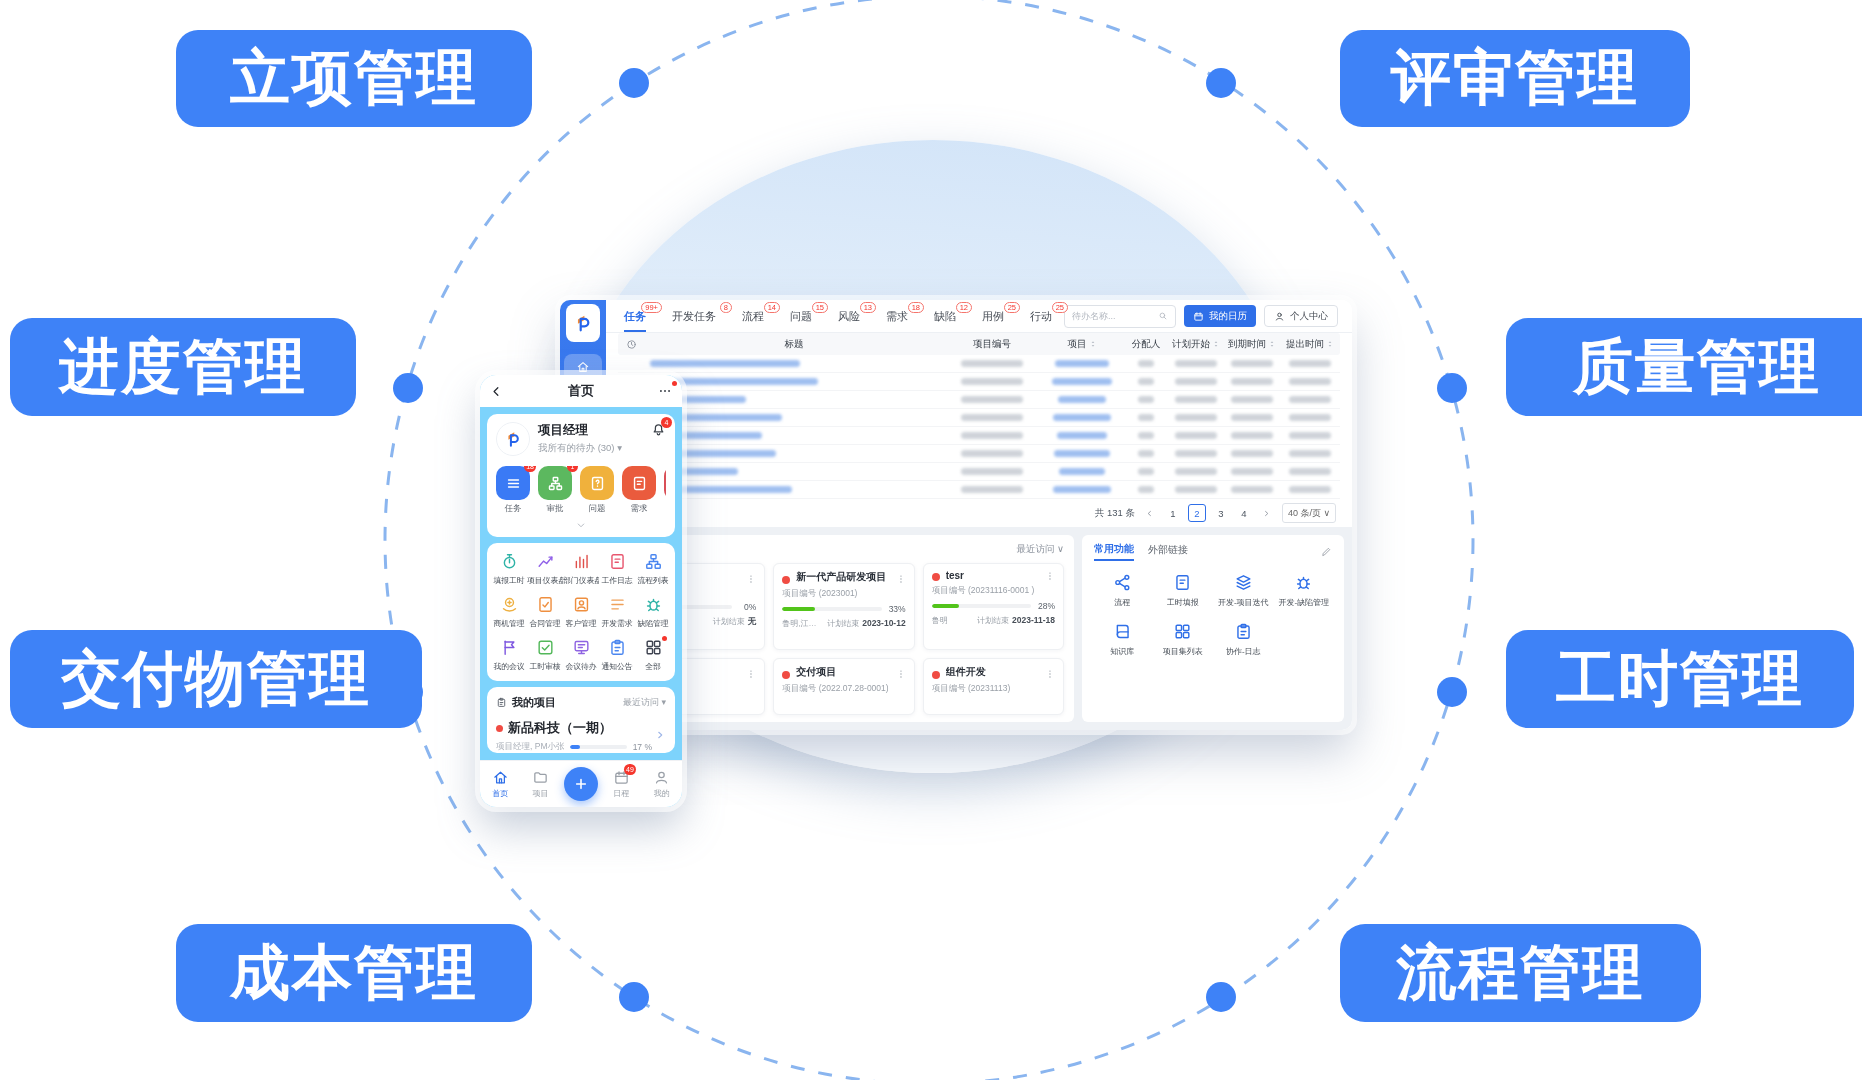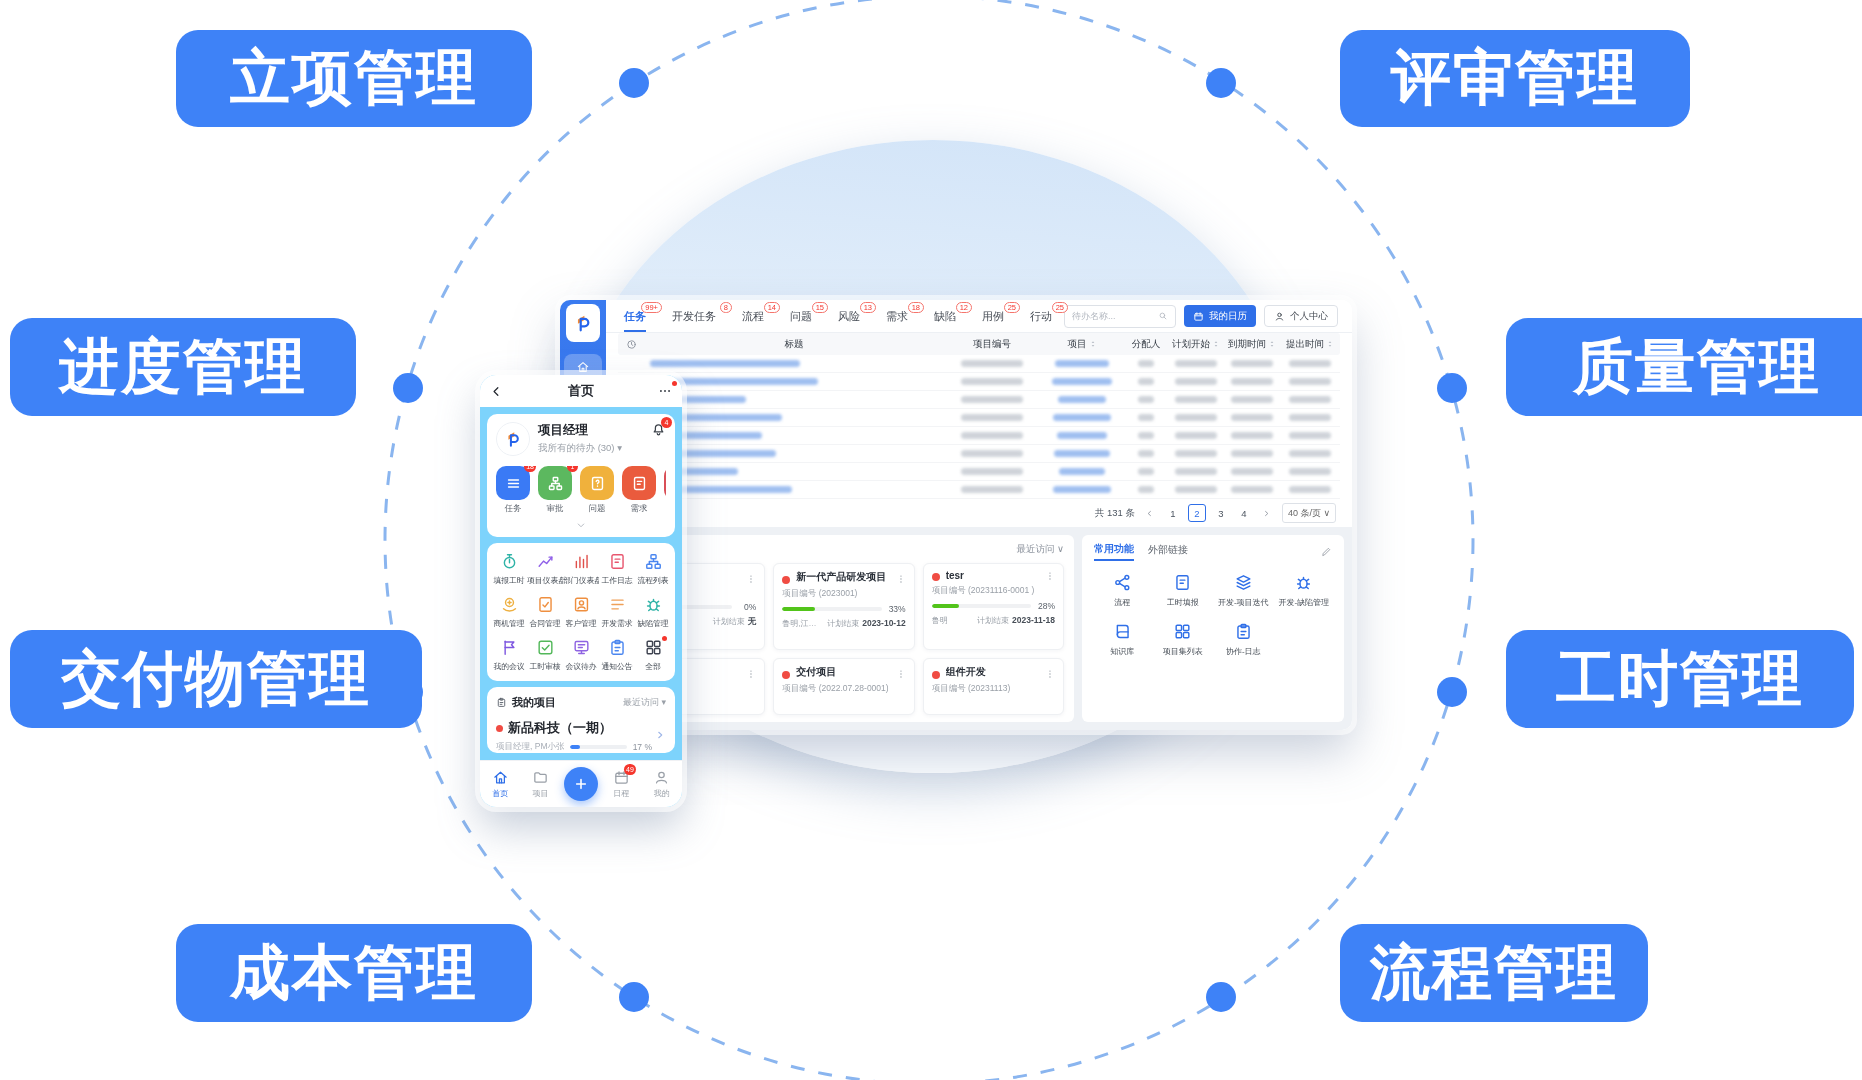--- a/index.html
+++ b/index.html
@@ -153,21 +153,21 @@
   <div class="dot" style="left:1206px;top:982px;"></div>
 
   <div id="labels-layer">
       <div class="feature-label" style="left: 176px; top: 30px; width: 356px; height: 97px;">立项管理</div>
       <div class="feature-label" style="left: 1340px; top: 30px; width: 350px; height: 97px;">评审管理</div>
       <div class="feature-label" style="left: 10px; top: 318px; width: 346px; height: 98px;">进度管理</div>
       <div class="feature-label" style="left: 1506px; top: 318px; width: 382px; height: 98px;">质量管理</div>
       <div class="feature-label" style="left: 10px; top: 630px; width: 412px; height: 98px;">交付物管理</div>
       <div class="feature-label" style="left: 1506px; top: 630px; width: 348px; height: 98px;">工时管理</div>
       <div class="feature-label" style="left: 176px; top: 924px; width: 356px; height: 98px;">成本管理</div>
-      <div class="feature-label" style="left: 1340px; top: 924px; width: 308px; height: 98px;">流程管理</div>
+      <div class="feature-label" style="left: 1340px; top: 924px; width: 361px; height: 98px; border-radius: 25px;">流程管理</div>
     </div>
 
   <div id="desktop">
     <div class="d-side">
       <div class="d-logo">
           <span class="icn">
             <svg viewBox="0 0 24 24" width="22" height="22" fill="none" stroke="currentColor" stroke-width="2" stroke-linecap="round" stroke-linejoin="round">
               <path d="M6.5 8.2 L13.5 4 V8.6 L6.5 12.8 Z" fill="#f58a33" stroke="none"></path>
               <path d="M9.5 20 V7.5 h4.2 a4.1 4.1 0 0 1 0 8.2 H9.5" stroke="#2563eb" stroke-width="2.4"></path>
             </svg>

